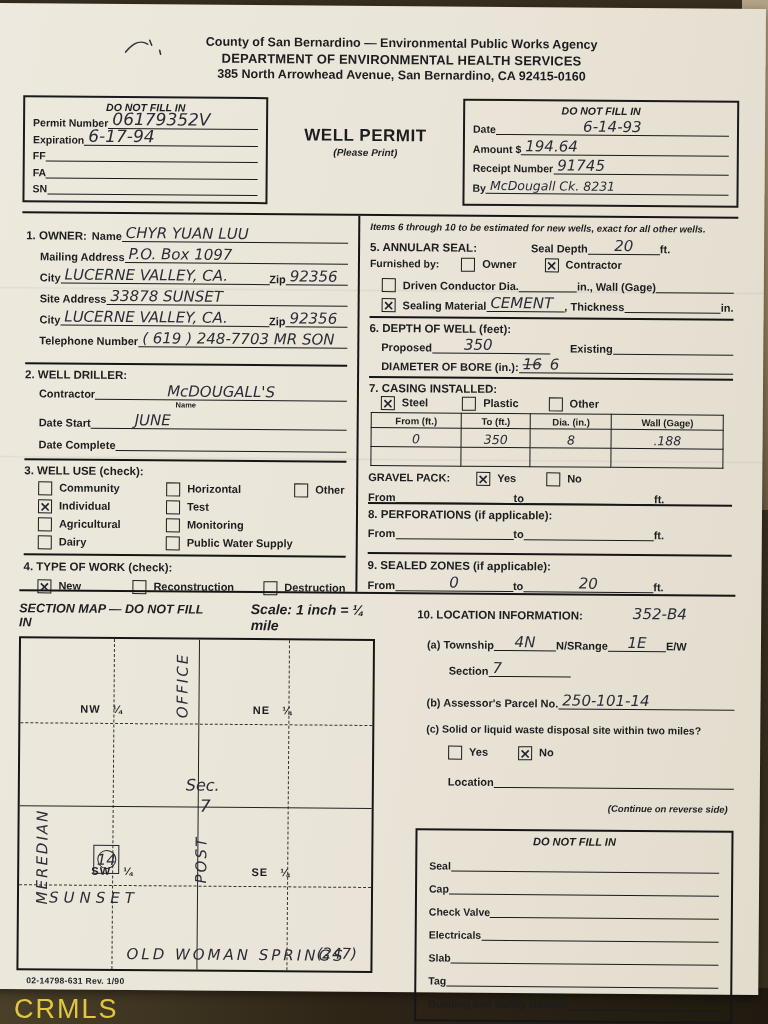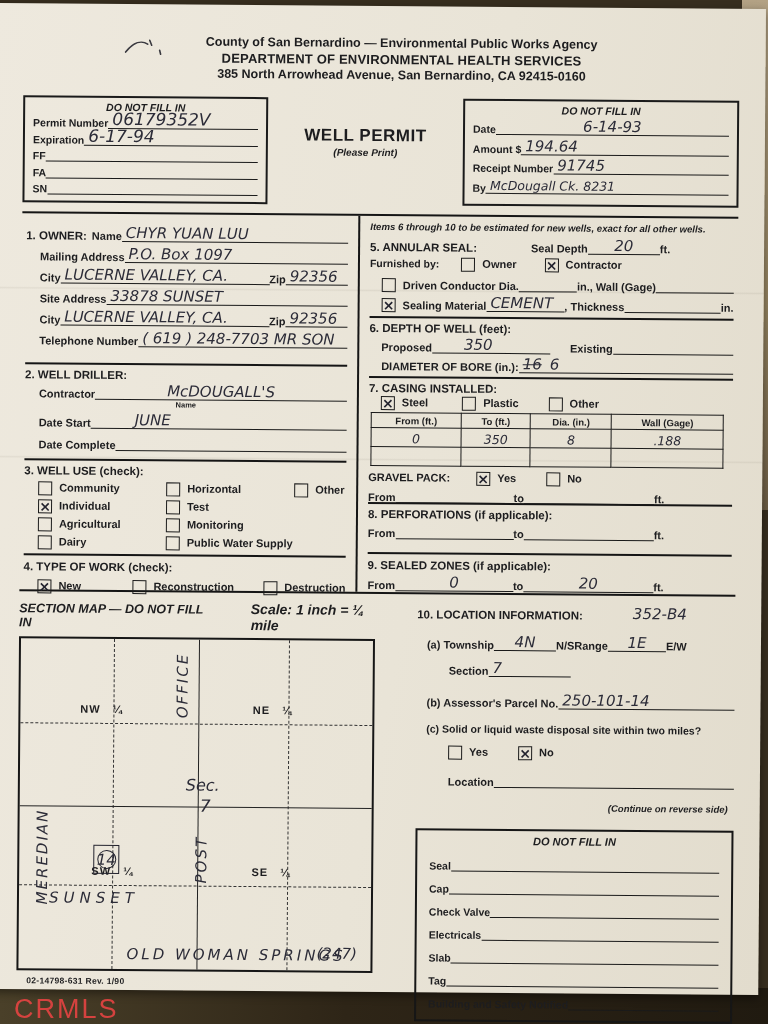--- a/index.html
+++ b/index.html
@@ -2,21 +2,21 @@
 <html><head>
 <meta charset="utf-8">
 <style>
   html,body{margin:0;padding:0;width:768px;height:1024px;overflow:hidden;
     background:#372e1f;font-family:"Liberation Sans",sans-serif;}
   .bg-tan{position:absolute;right:0;top:0;width:26px;height:510px;
     background:linear-gradient(180deg,#b3a285,#93825f 60%,#6b5c44);z-index:0;}
   .dark-strip{position:absolute;left:0;top:988px;width:768px;height:36px;z-index:0;
     background:linear-gradient(90deg,#4a4029,#2e2517 45%,#201a10);}
   .wm{position:absolute;left:14px;top:994px;font-size:27px;letter-spacing:2px;
-    color:#ef4444;opacity:.85;z-index:2;}
+    color:#fde047;opacity:.85;z-index:2;}
   .paper{position:absolute;left:-6px;top:3px;width:772px;height:986px;z-index:1;
     background:linear-gradient(100deg,#eee9de 0%,#e9e4d7 55%,#e2dccd 100%);
     transform:rotate(.45deg);transform-origin:0 0;box-shadow:0 3px 10px rgba(0,0,0,.45);
     color:#1d1d1f;}
   .crease{position:absolute;left:0;width:100%;height:3px;opacity:.07;
     background:linear-gradient(180deg,transparent,#4a4233,transparent);}
   .content{position:relative;padding:30px 26px 0 30px;}
 
   
   .hdr{text-align:center;line-height:1.25;margin-left:40px;}

